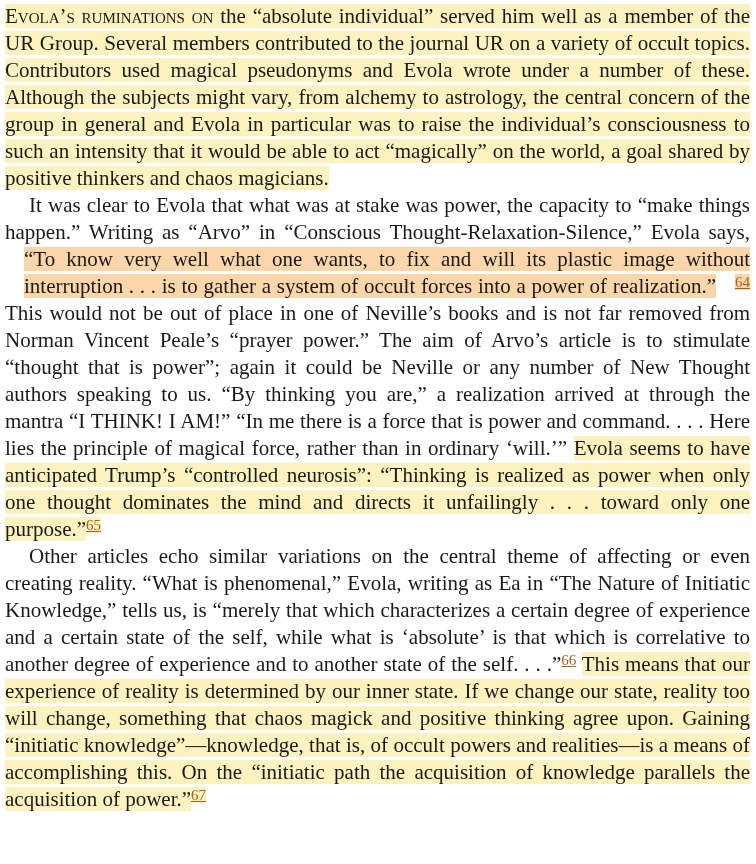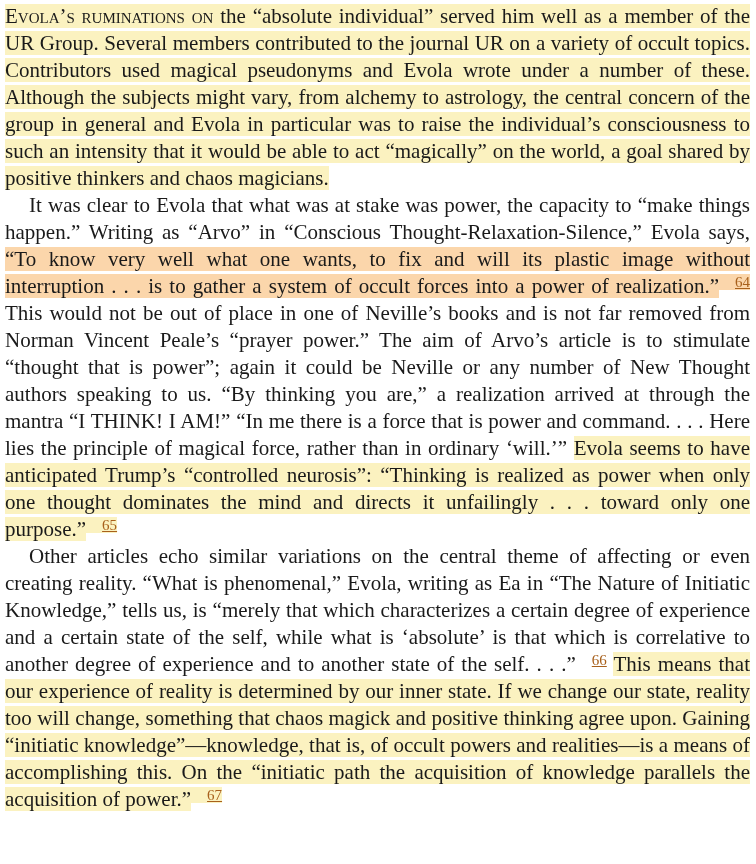--- a/index.html
+++ b/index.html
@@ -19,29 +19,28 @@
     font-size: 21px;
     line-height: 27px;
     text-align: justify;
     text-justify: inter-word;
   }
   .para { margin: 0; }
   .para.indent { text-indent: 24px; }
   .sc { font-variant: small-caps; margin-top: 40px; }
   .i  { }
   .hl-y { background-color: var(--hl-y, #fbf2c0); }
-  .hl-o { background-color: var(--hl-o, #fbd6ab); }
+  .hl-o { background-color: var(--hl-o, #fbd6ab); margin-left: 19px; }
   .fn {
     color: var(--fn-color, #a8601c);
     text-decoration: underline;
     font-size: 15px;
     line-height: 0;
     vertical-align: 6px;
     cursor: pointer;
-    padding-left: 16px;
   }
   span { box-decoration-break: clone; -webkit-box-decoration-break: clone; }
 </style>
 </head>
 <body style="background: rgb(255, 255, 255);">
 
 <div class="book-page">
     <p class="para"><span class="sc hl-y">Evola’s ruminations on</span><span class="hl-y"> the “absolute individual” served him well as a member of the UR Group. Several members contributed to the journal </span><span class="hl-y i">UR</span><span class="hl-y"> on a variety of occult topics. Contributors used magical pseudonyms and Evola wrote under a number of these. Although the subjects might vary, from alchemy to astrology, the central concern of the group in general and Evola in particular was to raise the individual’s consciousness to such an intensity that it would be able to act “magically” on the world, a goal shared by positive thinkers and chaos magicians.</span></p>
     <p class="para indent"><span class="">It was clear to Evola that what was at stake was power, the capacity to “make things happen.” Writing as “Arvo” in “Conscious Thought-Relaxation-Silence,” Evola says, </span><span class="hl-o">“To know very well what one wants, to fix and will its plastic image without interruption . . . is to gather a system of occult forces into a power of realization.”</span><span class="fn hl-o">64</span><span class=""> This would not be out of place in one of Neville’s books and is not far removed from Norman Vincent Peale’s “prayer power.” The aim of Arvo’s article is to stimulate “thought that is power”; again it could be Neville or any number of New Thought authors speaking to us. “By thinking you </span><span class="i">are</span><span class="">,” a realization arrived at through the mantra “I THINK! I AM!” “In me there is a force that is power and command. . . . Here lies the principle of magical force, rather than in ordinary ‘will.’” </span><span class="hl-y">Evola seems to have anticipated Trump’s “controlled neurosis”: “Thinking is realized as power when </span><span class="hl-y i">only one</span><span class="hl-y"> thought dominates the mind and directs it unfailingly . . . toward </span><span class="hl-y i">only one</span><span class="hl-y"> purpose.”</span><span class="fn hl-y">65</span></p>
     <p class="para indent"><span class="">Other articles echo similar variations on the central theme of affecting or even creating reality. “What is phenomenal,” Evola, writing as Ea in “The Nature of Initiatic Knowledge,” tells us, is “merely that which characterizes a certain degree of experience and a certain state of the self, while what is ‘absolute’ is that which is correlative to another degree of experience and to another state of the self. . . .”</span><span class="fn">66</span><span class=""> </span><span class="hl-y">This means that our experience of reality is determined by our inner state. If we change our state, reality too will change, something that chaos magick and positive thinking agree upon. Gaining “initiatic knowledge”—knowledge, that is, of occult powers and realities—is a means of accomplishing this. On the “initiatic path the acquisition of knowledge parallels the acquisition of power.”</span><span class="fn hl-y">67</span></p>

